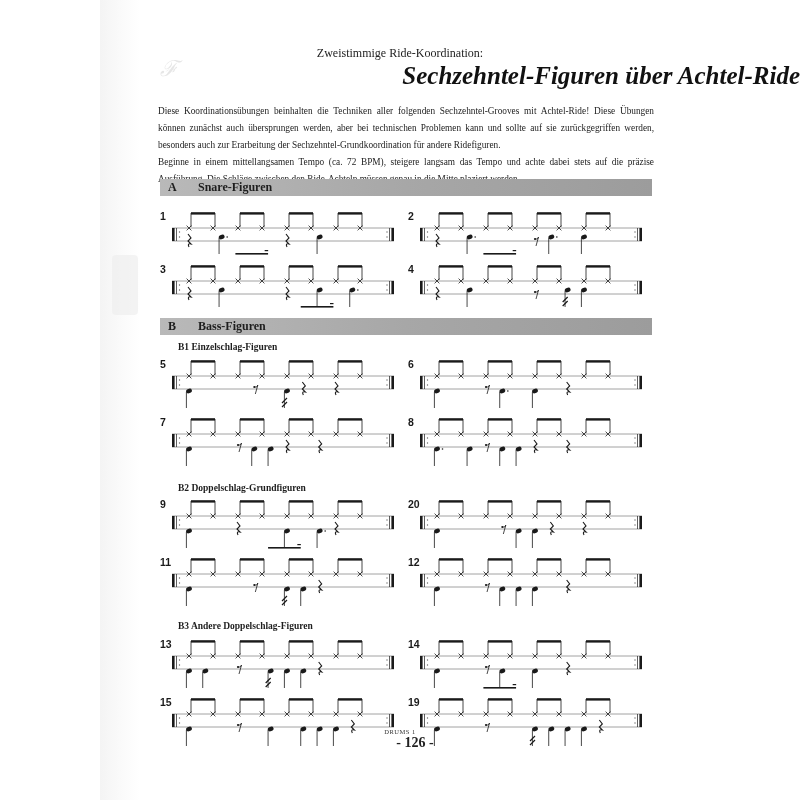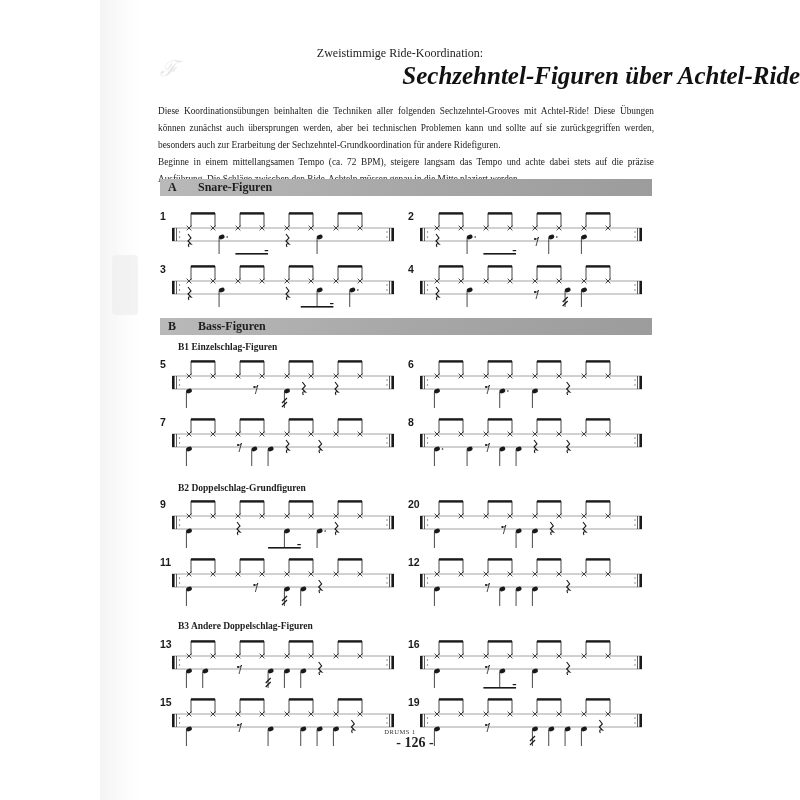--- a/index.html
+++ b/index.html
@@ -683,21 +683,21 @@
             <path d="M93.66666666666666 45 L98.66666666666666 40 M93.66666666666666 49 L98.66666666666666 44" stroke="#1a1a1a" stroke-width="1.2"></path>
             <ellipse cx="115" cy="33" rx="3" ry="2.2" transform="rotate(-20 115 33)" fill="#1a1a1a"></ellipse>
             <line x1="112.4" y1="34" x2="112.4" y2="50" stroke="#1a1a1a" stroke-width="0.8"></line>
             <ellipse cx="131.33333333333331" cy="33" rx="3" ry="2.2" transform="rotate(-20 131.33333333333331 33)" fill="#1a1a1a"></ellipse>
             <line x1="128.73333333333332" y1="34" x2="128.73333333333332" y2="50" stroke="#1a1a1a" stroke-width="0.8"></line>
             <path d="M146.66666666666666 24 L149.66666666666666 28 L146.66666666666666 31 L149.66666666666666 34 Q145.66666666666666 33 147.66666666666666 37" fill="none" stroke="#1a1a1a" stroke-width="1.1"></path>
           </svg>
         </div>
       </div>
       <div class="exercise" style="left: 408px; top: 638px;">
-        <span class="ex-num">16</span>
+        <span class="ex-num">14</span>
         <div style="position: absolute; left: 12px; top: 0px;">
           <svg width="245" height="62" style="left: 0px; top: 0px; position: absolute;">
             <line x1="0" y1="18" x2="222" y2="18" stroke="#8a8a8a" stroke-width="0.8"></line>
             <line x1="0" y1="31" x2="222" y2="31" stroke="#8a8a8a" stroke-width="0.8"></line>
             <rect x="0" y="18" width="2.6" height="13" fill="#1a1a1a"></rect>
             <line x1="4.5" y1="18" x2="4.5" y2="31" stroke="#1a1a1a" stroke-width="0.7"></line>
             <circle cx="7.5" cy="22" r="0.7" fill="#666"></circle>
             <circle cx="7.5" cy="27" r="0.7" fill="#666"></circle>
             <circle cx="215" cy="22" r="0.7" fill="#666"></circle>
             <circle cx="215" cy="27" r="0.7" fill="#666"></circle>

